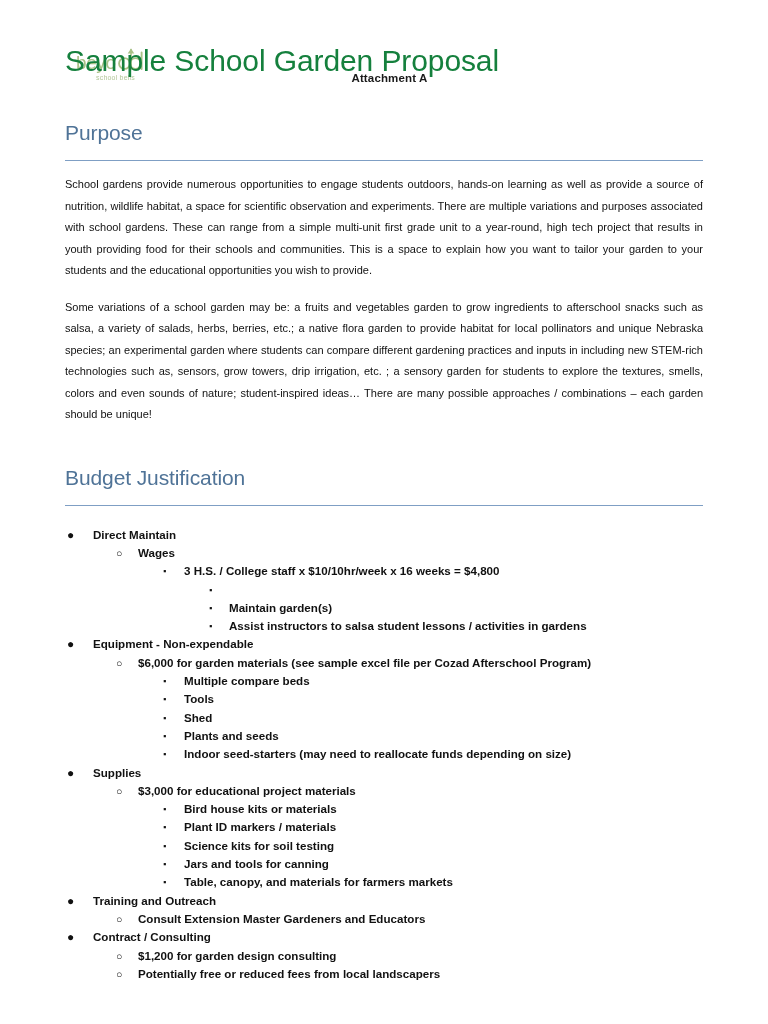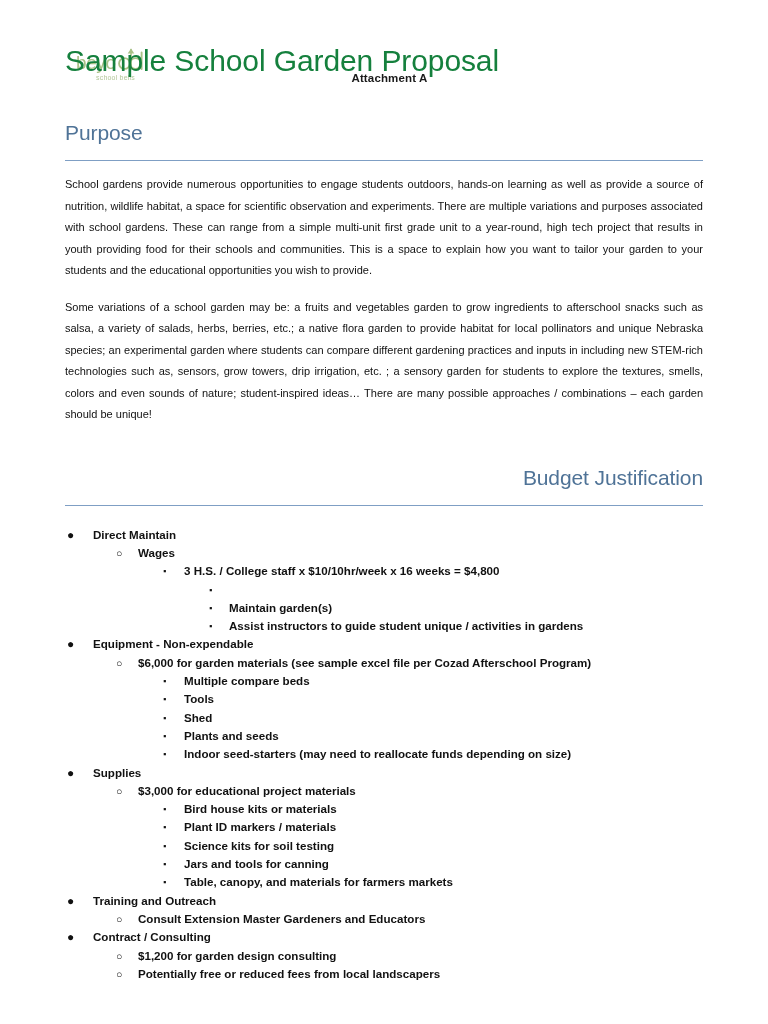--- a/index.html
+++ b/index.html
@@ -74,21 +74,21 @@
     font-weight: normal;
     color: #4f7397;
     letter-spacing: -0.1px;
     margin: 0;
     line-height: 1.1;
     padding-bottom: 16px;
     border-bottom: 1.2px solid #7f9fc4;
   }
 
   .heading-purpose { margin-top: 45px; }
-  .heading-budget  { margin-top: 40px; text-align: right; }
+  .heading-budget  { margin-top: 40px; }
 
   .body-para {
     font-size: 11px;
     line-height: 21.5px;
     color: #111111;
     text-align: justify;
     margin: 0;
   }
   .para-first { margin-top: 13px; }
   .para-next  { margin-top: 15px; }
@@ -185,21 +185,21 @@
         </div>
         <div class="li lvl4">
           <span class="bullet">▪</span>
         </div>
         <div class="li lvl4">
           <span class="bullet">▪</span>
           <span class="txt">Maintain garden(s)</span>
         </div>
         <div class="li lvl4">
           <span class="bullet">▪</span>
-          <span class="txt">Assist instructors to guide student unique / activities in gardens</span>
+          <span class="txt">Assist instructors to salsa student lessons / activities in gardens</span>
         </div>
         <div class="li lvl1">
           <span class="bullet">●</span>
           <span class="txt">Equipment - Non-expendable</span>
         </div>
         <div class="li lvl2">
           <span class="bullet">○</span>
           <span class="txt">$6,000 for garden materials (see sample excel file per Cozad Afterschool Program)</span>
         </div>
         <div class="li lvl3">

